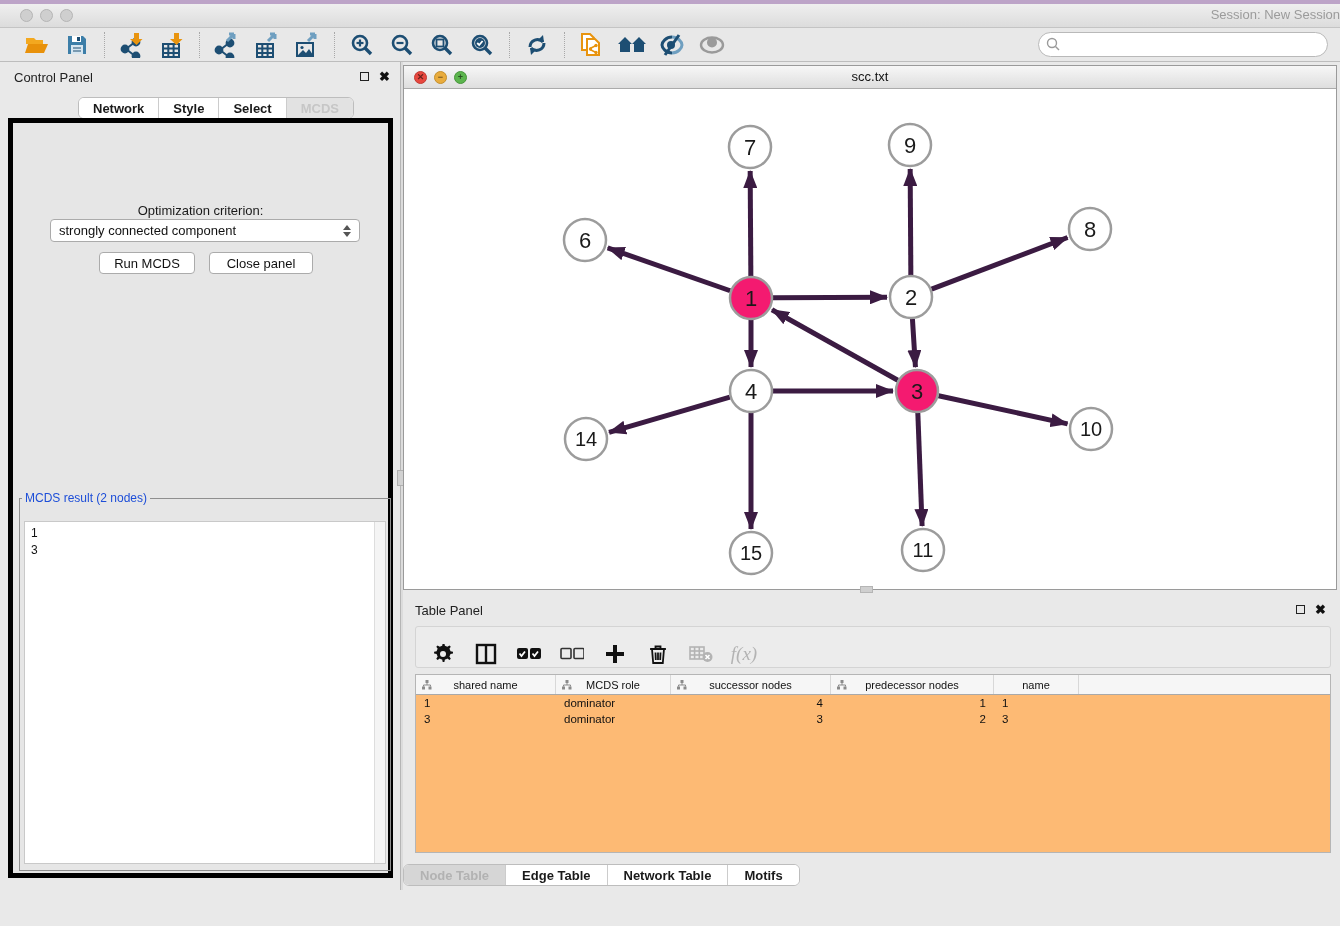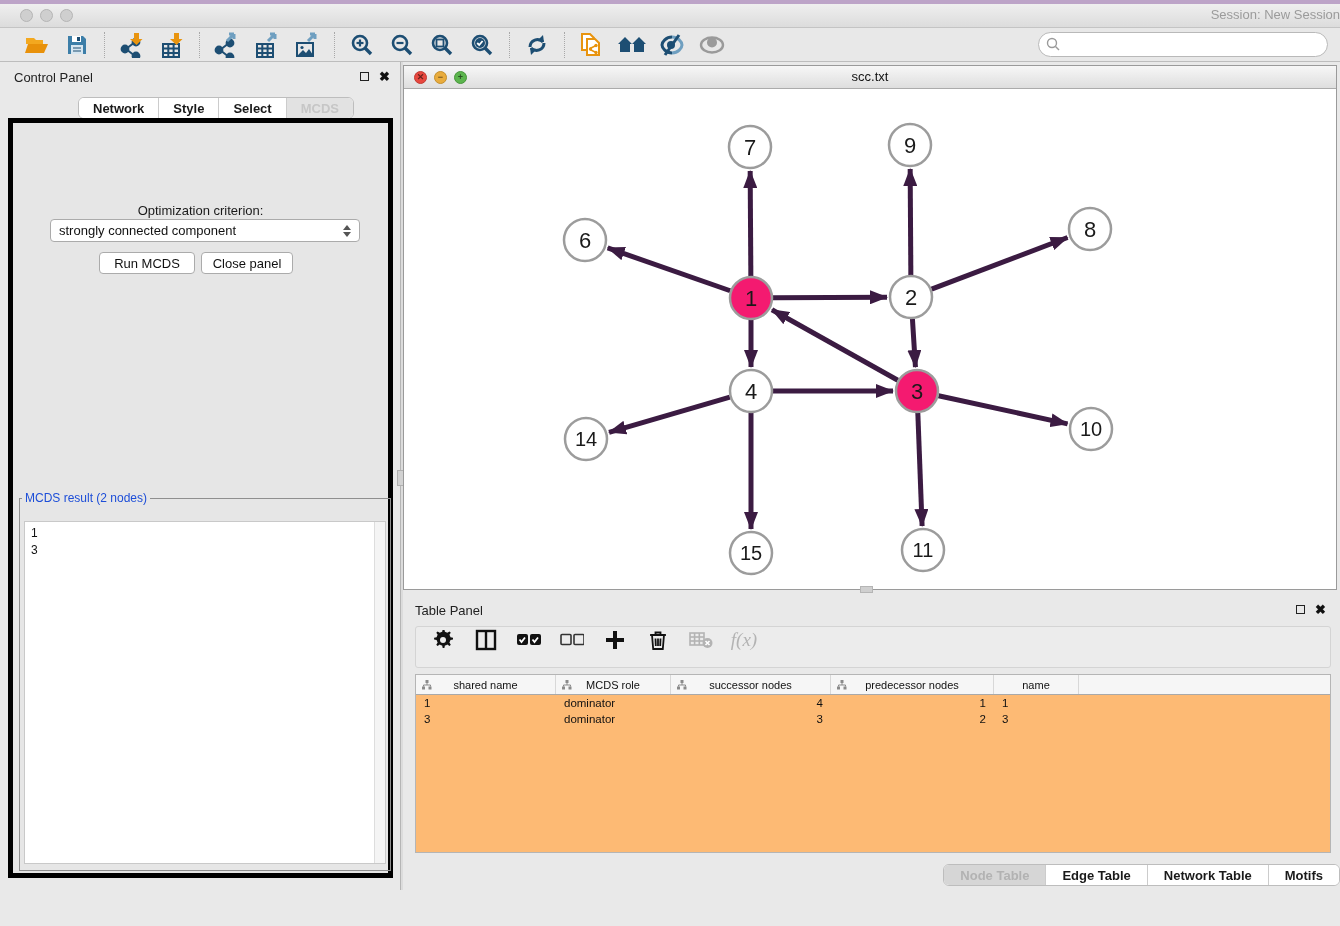--- a/index.html
+++ b/index.html
@@ -47,21 +47,21 @@
   .opt-label { position:absolute; left:0; width:100%; top:80px; text-align:center; font-size:13px; color:#1a1a1a; }
   .cp-select { position:absolute; left:37px; top:96px; width:310px; height:23px; background:#fff;
     border:1px solid #ababab; border-radius:4px; display:flex; align-items:center; padding:0 8px; cursor:pointer;gap:36px; }
   .cp-select-text { flex:1; font-size:13px; color:#111; }
   .stepper { display:flex; flex-direction:column; gap:2px; align-items:center; }
   .tri-up { width:0; height:0; border-left:4px solid transparent; border-right:4px solid transparent; border-bottom:5px solid #555; }
   .tri-down { width:0; height:0; border-left:4px solid transparent; border-right:4px solid transparent; border-top:5px solid #555; }
   .cp-btn { position:absolute; top:129px; height:22px; background:#fff; border:1px solid #ababab; border-radius:4px;
     font-size:13px; color:#111; font-family:"Liberation Sans",sans-serif; cursor:pointer; }
   .btn-run { left:86px; width:96px; }
-  .btn-close { left:188px; width:92px; }
+  .btn-close { left:196px; width:104px; }
 
   .mcds-fieldset { position:absolute; left:6px; top:368px; width:372px; height:380px;
     border:1px solid #8f8f8f; background:transparent; }
   .mcds-fieldset legend { font-size:12px; color:#1d4ed8; padding:0 3px; margin-left:2px;margin-top:48px; }
   .mcds-textarea { position:absolute; left:4px; top:2px; right:4px; bottom:6px; background:#fff;
     border:1px solid #c9c9c9; font-size:12px; color:#111; padding:3px 6px; line-height:17px; overflow:hidden; }
   .mcds-scroll { position:absolute; right:0; top:0; bottom:0; width:11px; background:#f4f4f4; border-left:1px solid #ddd; }
 
   
   .v-divider { position:absolute; left:400px; top:62px; width:3px; height:828px; background:#dcdcdc; border-left:1px solid #b5b5b5; }
@@ -78,35 +78,35 @@
   .light.red { background:#e8483f; border:1px solid #c03a33; }
   .light.yellow { background:#e9ac3d; border:1px solid #c48f2c; }
   .light.green { background:#5cb54e; border:1px solid #46953a; }
   .net-title { position:absolute; left:0; right:0; top:3px; text-align:center; font-size:13px; color:#111; }
   .net-canvas { position:absolute; left:0; top:23px; width:932px; height:500px; background:#fff; }
   .h-grip { position:absolute; left:860px; top:586px; width:13px; height:7px; background:#cfcfcf; border:1px solid #b5b5b5; }
 
   
   .table-panel { position:absolute; left:403px; top:593px; width:937px; height:297px; background:#e9e9e9; }
   .tp-toolbar { position:absolute; left:12px; top:33px; width:916px; height:42px; background:#ececec;
-    border:1px solid #d4d4d4; border-radius:3px; display:flex; align-items:flex-start; gap:17px; padding-left:14px; }
+    border:1px solid #d4d4d4; border-radius:3px; display:flex; align-items:flex-end; gap:17px; padding-left:14px; }
   .tp-icon { width:26px; height:26px; display:flex; align-items:center; justify-content:center; cursor:pointer; }
   .tp-icon.disabled { cursor:default; }
   .fx-label { font-family:"Liberation Serif",serif; font-style:italic; font-size:19px; color:#b3b3b3; }
 
   .tp-table { position:absolute; left:12px; top:81px; width:916px; height:179px; background:#fdba74;
     border:1px solid #b5b5b5; overflow:hidden; }
   .tbl-header { display:flex; height:20px; border-bottom:1px solid #a9a9a9; background:#f6f6f6; }
   .th-cell { display:flex; align-items:center; justify-content:center; gap:5px; font-size:11px; color:#111;
     border-right:1px solid #d8d8d8; position:relative; cursor:pointer; }
   .th-cell .tree-ico { position:absolute; left:6px; top:5px; }
   .tbl-row { display:flex; height:16px; align-items:center; }
   .td-cell { font-size:11.5px; color:#111; padding:0 8px; white-space:nowrap; overflow:hidden; }
 
-  .tp-tabs { position:absolute; left:0; right:0; top:271px; display:flex; justify-content:flex-end; }
+  .tp-tabs { position:absolute; left:0; right:0; top:271px; display:flex; justify-content:flex-start; }
   .tp-tabs-inner { display:flex; border:1px solid #bdbdbd; border-radius:6px; overflow:hidden; background:#fff; height:22px; }
   .tp-tab { padding:0 16px; font-size:13px; font-weight:600; color:#1a1a1a; display:flex; align-items:center;
     border-left:1px solid #cccccc; background:#fff; cursor:pointer; }
   .tp-tab:first-child { border-left:none; }
   .tp-tab.selected { background:#d6d6d6; color:#b2b2b2; }
 
   
   .statusbar { position:absolute; left:0; top:890px; width:1340px; height:36px; background:#e9e9e9; border-top:1px solid #c6c6c6; }
   .list-btn { position:absolute; left:14px; top:6px; width:26px; height:25px; background:#fdfdfd; border:1px solid #ababab;
     display:flex; align-items:center; justify-content:center; cursor:pointer; }

